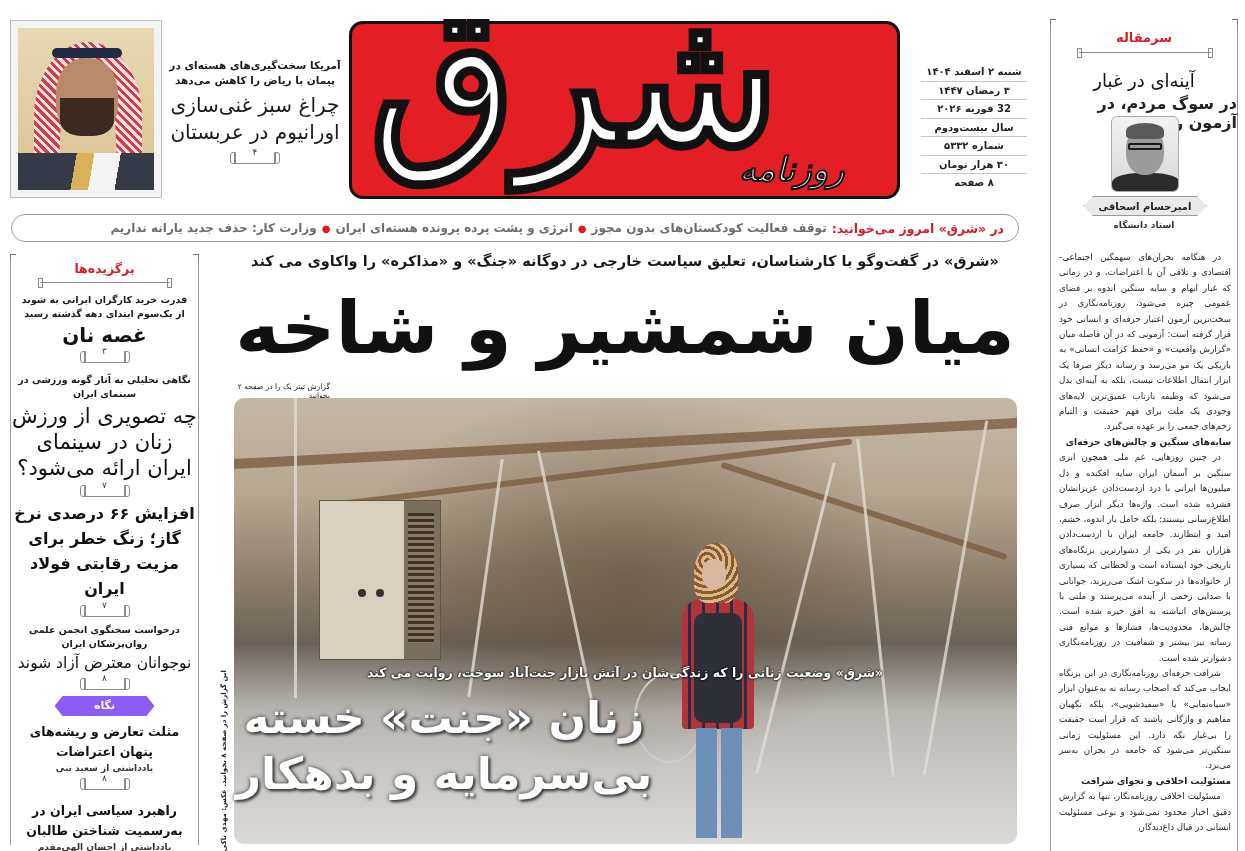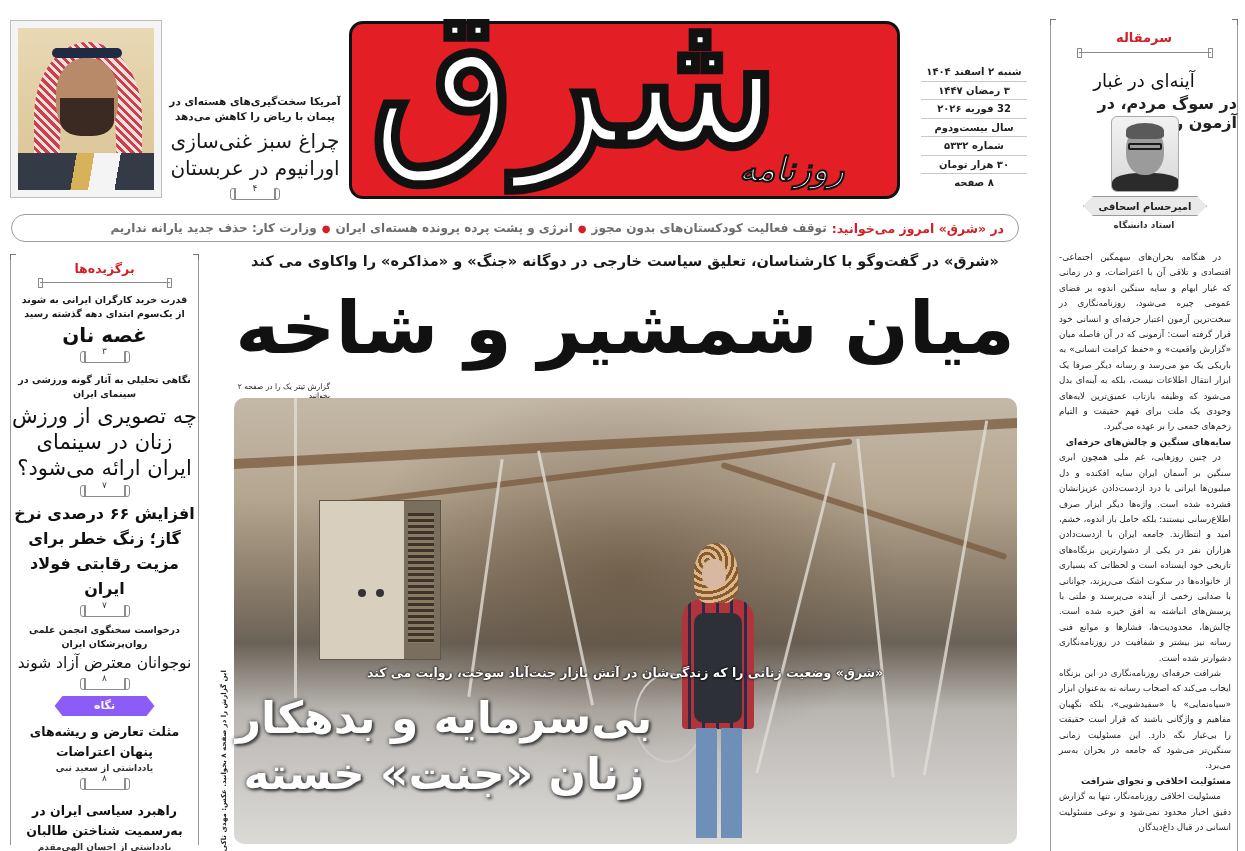--- a/index.html
+++ b/index.html
@@ -13,21 +13,21 @@
   #portrait-box .photo { width: 100%; height: 100%; background: linear-gradient(180deg,#e8d9b5 0%,#e2cfa5 40%,#d9c396 100%); position: relative; overflow: hidden; }
   .photo .head { position: absolute; left: 38px; top: 30px; width: 62px; height: 78px; border-radius: 45% 45% 40% 40%; background: #b88a6a; }
   .photo .beard { position: absolute; left: 42px; top: 70px; width: 54px; height: 38px; border-radius: 0 0 40% 40%; background: #3a2a22; }
   .photo .ghutra { position: absolute; left: 16px; top: 14px; width: 108px; height: 150px; border-radius: 50% 50% 8% 8%;
      background: repeating-linear-gradient(45deg,#c9424a 0 3px,#f2dede 3px 6px); clip-path: polygon(0 20%,28% 0,72% 0,100% 20%,100% 100%,78% 100%,74% 35%,26% 35%,22% 100%,0 100%); }
   .photo .agal { position: absolute; left: 34px; top: 20px; width: 70px; height: 10px; border-radius: 6px; background: #1f2b44; }
   .photo .robe { position: absolute; left: 0; top: 125px; width: 140px; height: 40px; background: linear-gradient(100deg,#343b47 0 40%,#d8b25a 40% 52%,#f4f4f4 52% 70%,#343b47 70%); }
 
   
   #teaser { left: 165px; top: 58px; width: 180px; text-align: center; }
-  #teaser .kicker { font-size: 10.5px; font-weight: bold; line-height: 15px; color: #1a1a1a; margin-top: 36px; }
+  #teaser .kicker { font-size: 10.5px; font-weight: bold; line-height: 15px; color: #1a1a1a; }
   #teaser .title { font-size: 20px; line-height: 27px; margin-top: 4px; color: #1a1a1a; }
   .pg-mark { display: flex; justify-content: center; align-items: center; margin-top: 6px; }
   .pg-mark .bar { width: 42px; height: 12px; border: 1px solid #8c8c8c; border-top: none; border-bottom: 1px solid #8c8c8c; position: relative; font-size: 9px; line-height: 8px; text-align: center; color: #333; }
   .pg-mark .bar::before, .pg-mark .bar::after { content: ""; position: absolute; top: 0; width: 4px; height: 10px; border: 1px solid #8c8c8c; }
   .pg-mark .bar::before { left: -5px; border-radius: 3px 0 0 3px; }
   .pg-mark .bar::after { right: -5px; border-radius: 0 3px 3px 0; }
   .pg-mark .bar span { position: relative; top: -4px; background: #fff; padding: 0 2px; }
 
   
   #masthead { left: 349px; top: 21px; width: 551px; height: 178px; }
@@ -176,22 +176,22 @@
     <div class="hoop"></div>
     <div class="coat"></div>
     <div class="vest"></div>
     <div class="legs"></div>
     <div class="scarf"></div>
     <div class="face"></div>
   </div>
 </div>
 <div id="photo-kicker" class="abs">«شرق» وضعیت زنانی را که زندگی‌شان در آتش بازار جنت‌آباد سوخت، روایت می کند</div>
 <div id="photo-headline" class="abs">
+  <div>زنان «جنت» خسته</div>
   <div>بی‌سرمایه و بدهکار</div>
-  <div>زنان «جنت» خسته</div>
 </div>
 <div id="photo-credit" class="abs">این گزارش را در صفحه ۸ بخوانید. عکس: مهدی تاکی، شرق</div>
 
 <div id="highlights" class="abs">
   <span class="corner" style="left:-1px;top:-1px;border-width:1px 0 0 1px;"></span>
   <span class="corner" style="right:-1px;top:-1px;border-width:1px 1px 0 0;"></span>
   <div class="head-label">برگزیده‌ها</div>
   <div class="rule-h"></div>
 
   <div class="kicker">قدرت خرید کارگران ایرانی به شوند از یک‌سوم ابتدای دهه گذشته رسید</div>

